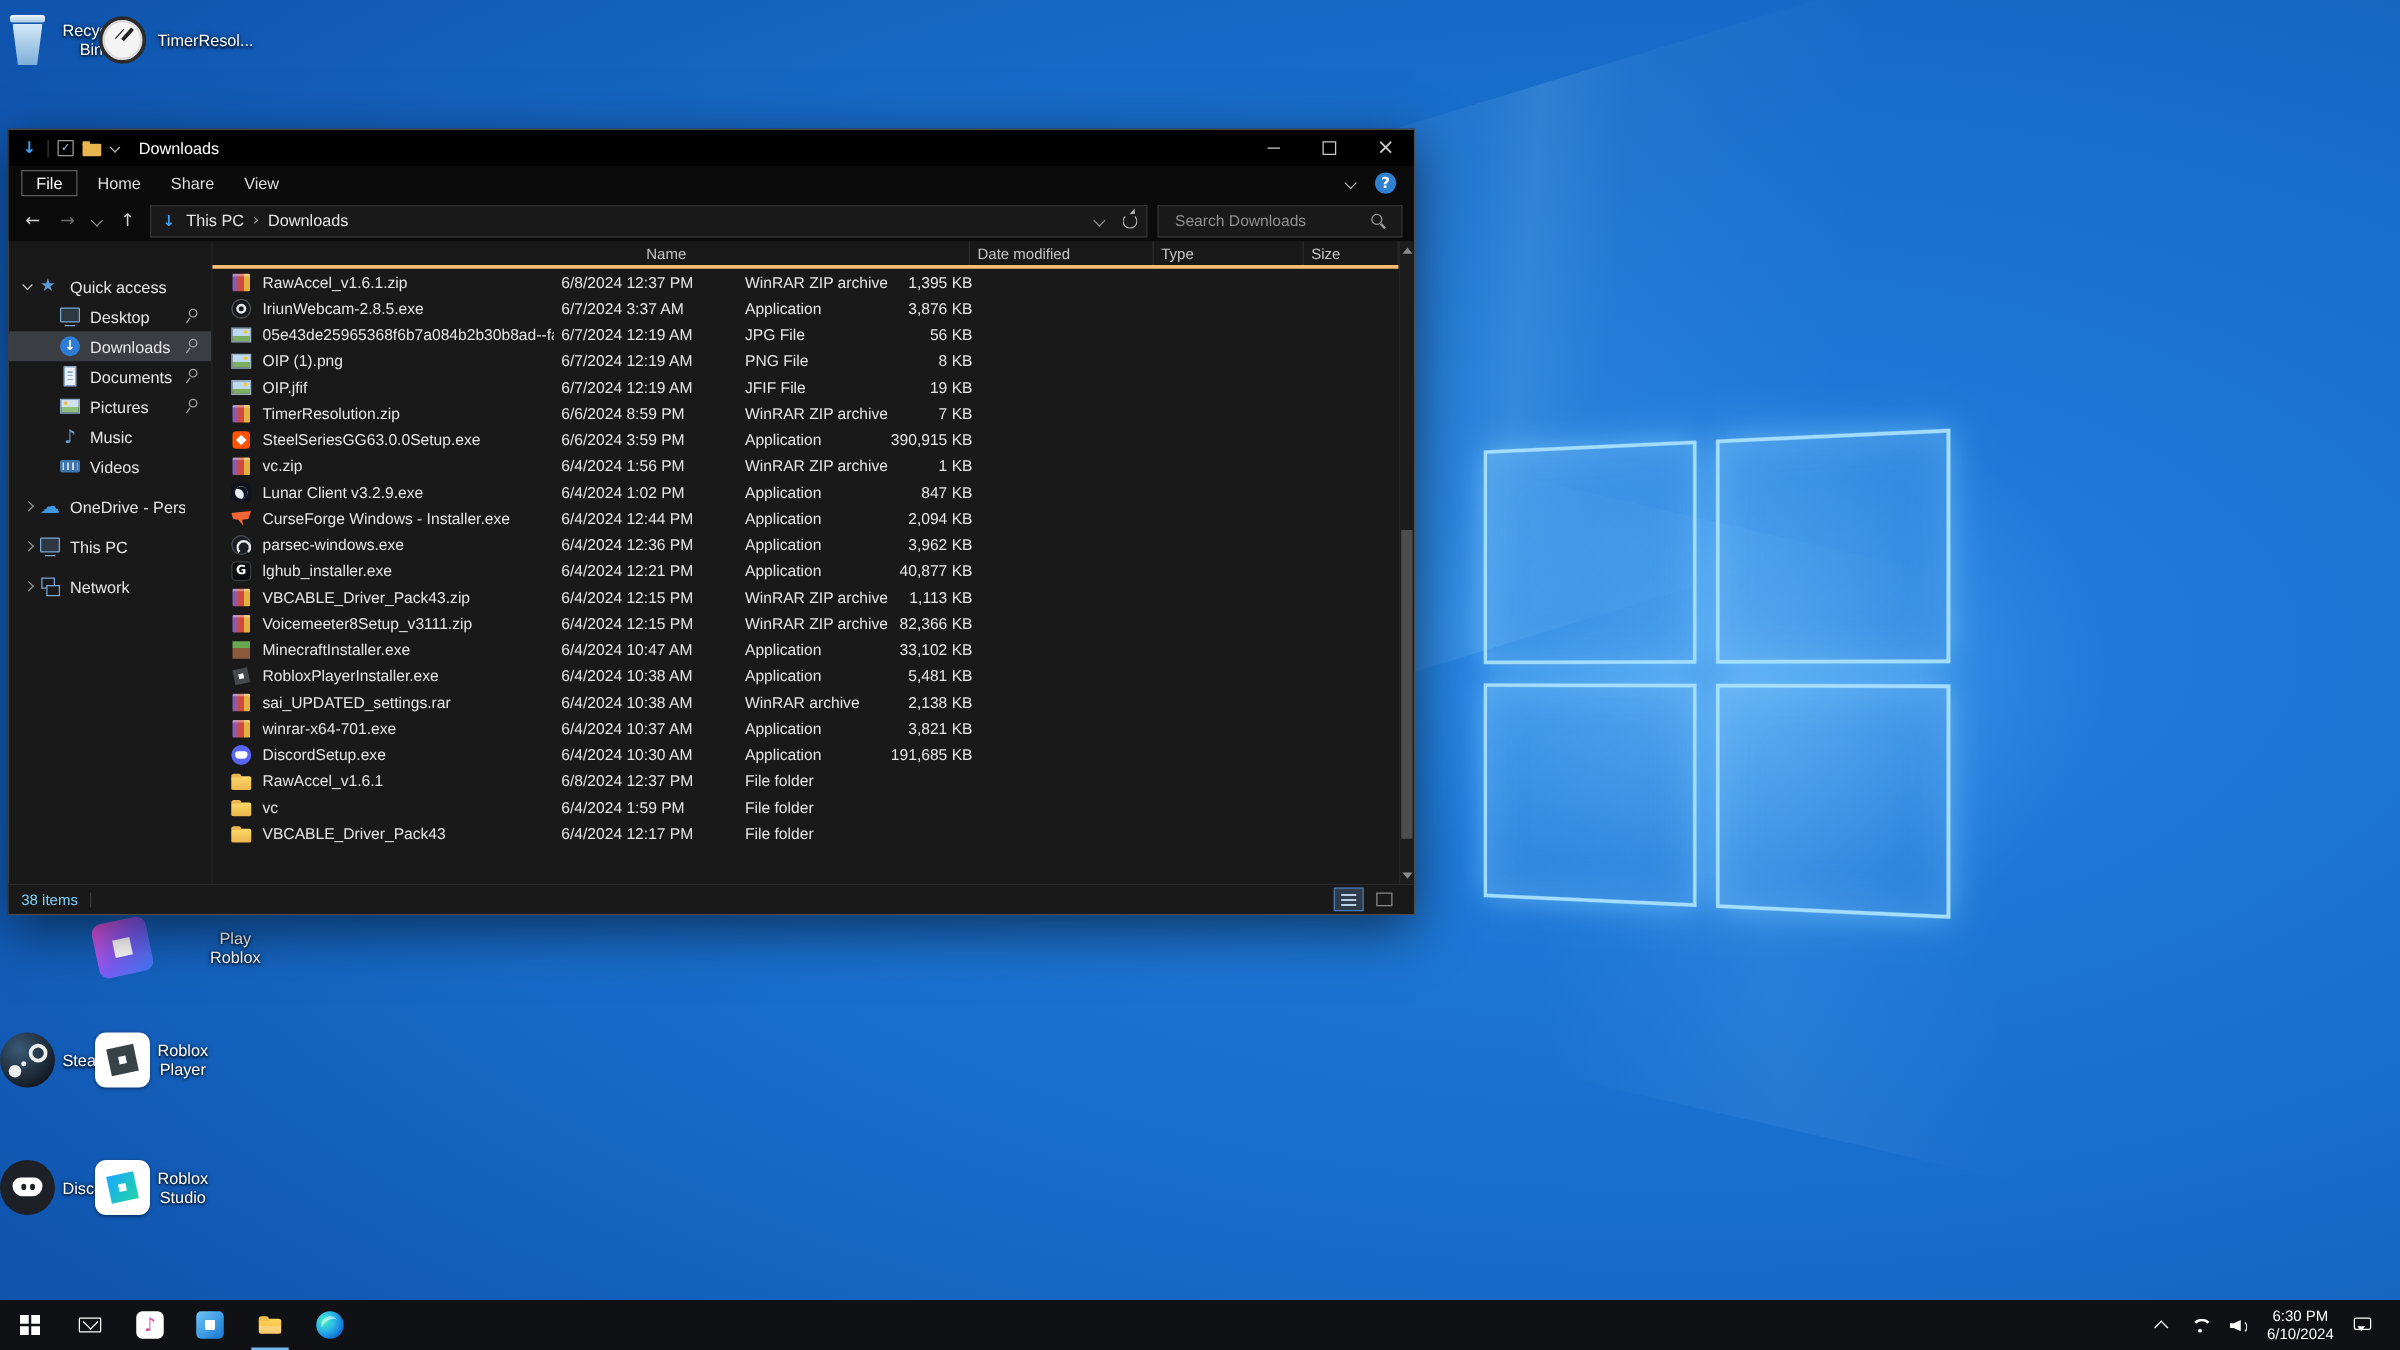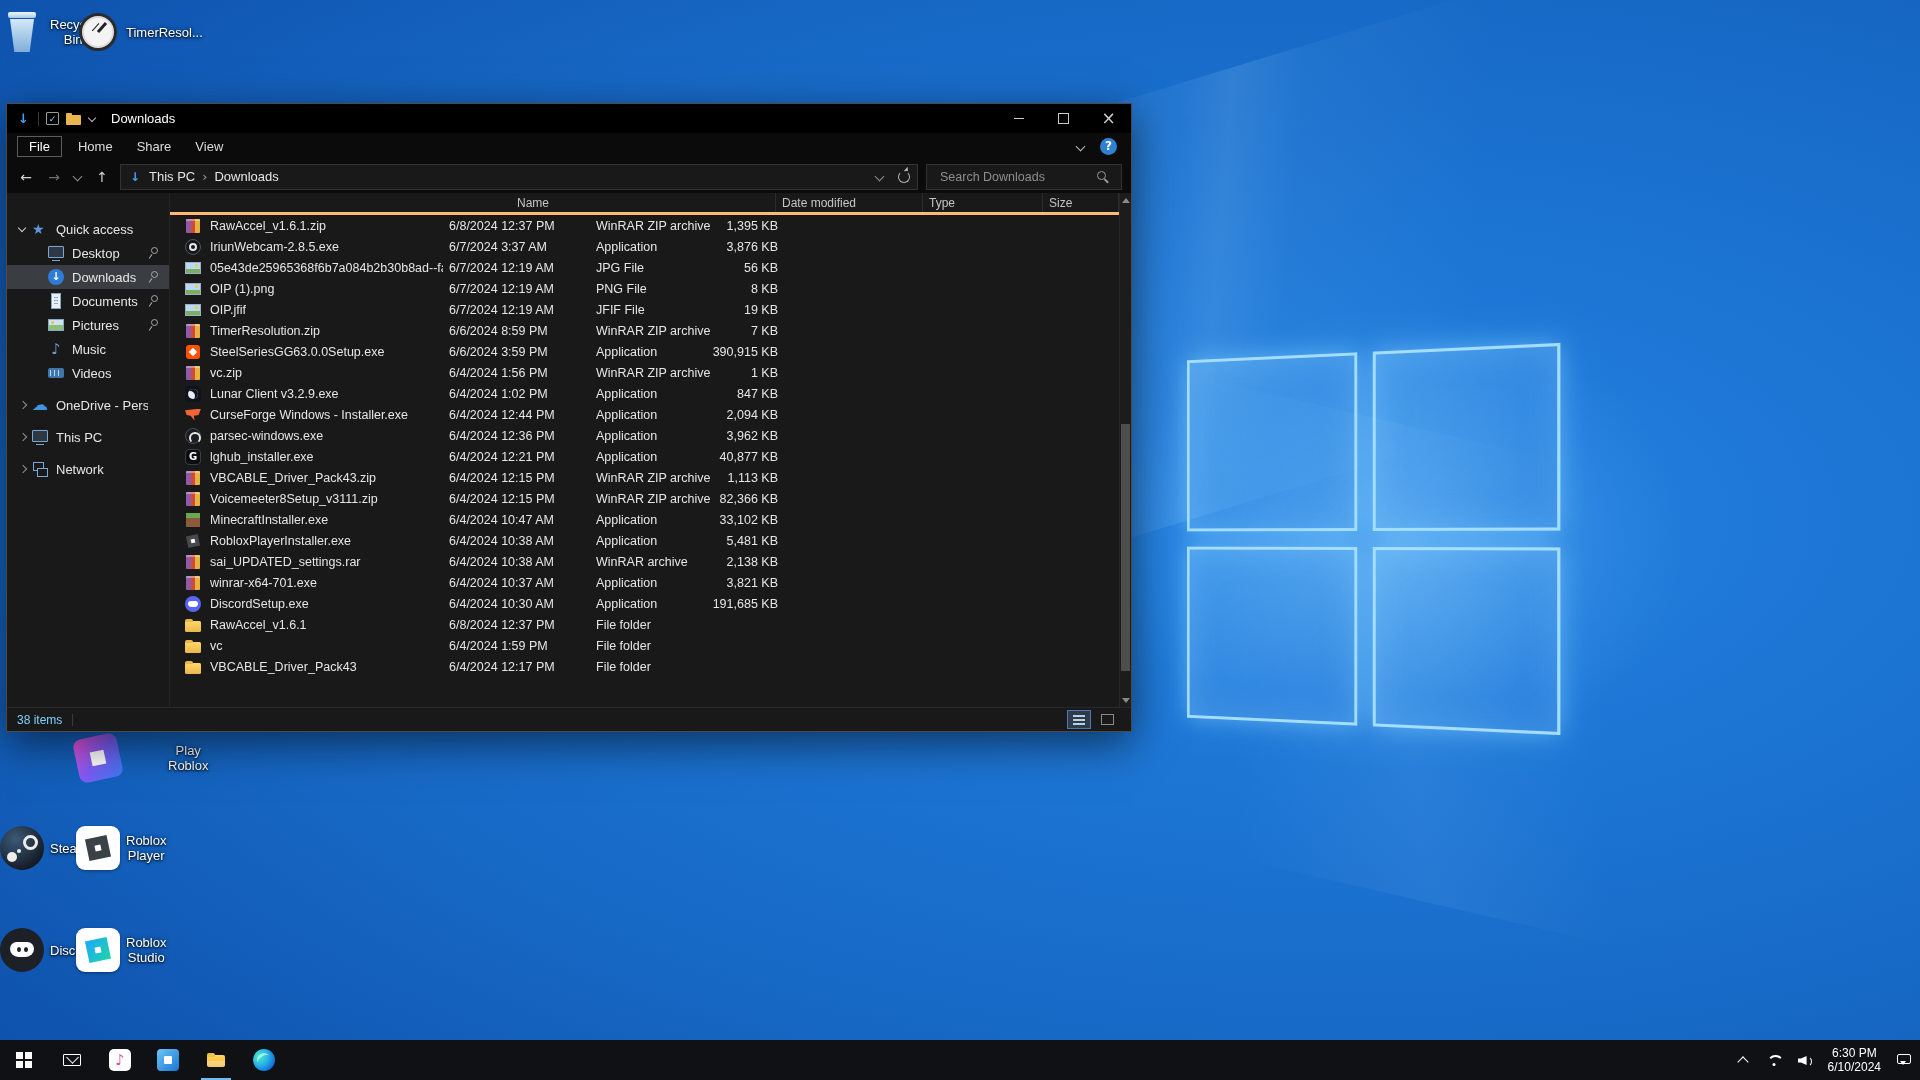--- a/index.html
+++ b/index.html
@@ -239,21 +239,21 @@
   .ticon.icon-itunes::before{content:"♪";position:absolute;inset:0;color:#e1499a;
     font:bold 15px/22px "DejaVu Sans",sans-serif;text-align:center;}
   .ticon.icon-app{background:linear-gradient(135deg,#6ec6f5,#1976d2);border-radius:4px;}
   .ticon.icon-app::before{content:"";position:absolute;inset:7px;background:#fff;border-radius:1px;}
   .ticon.icon-file-explorer::before{content:"";position:absolute;left:2px;right:2px;top:6px;bottom:4px;
     background:linear-gradient(#ffd659,#f0b43c);border-radius:2px;box-shadow:inset 0 -6px 0 rgba(255,255,255,.28);}
   .ticon.icon-file-explorer::after{content:"";position:absolute;top:4px;left:2px;width:8px;height:4px;background:#f0c04a;border-radius:2px 2px 0 0;}
   .ticon.icon-edge{border-radius:50%;background:radial-gradient(circle at 30% 35%,#45f1c2 0%,#2bb3e8 40%,#0f6fd7 75%,#0a57b0 100%);}
   .ticon.icon-edge::after{content:"";position:absolute;inset:4px;border-radius:50%;
     border-top:3px solid rgba(255,255,255,.55);transform:rotate(-30deg);}
-  .tray{margin-left:auto;display:flex;align-items:center;gap:15px;padding-right:8px;}
+  .tray{margin-left:auto;display:flex;align-items:center;gap:15px;padding-right:22px;}
   .trayicon{width:16px;height:16px;position:relative;display:block;}
   .icon-tray-chevron::before{content:"";position:absolute;top:6px;left:4px;width:7px;height:7px;
     border-left:1.6px solid #fff;border-top:1.6px solid #fff;transform:rotate(45deg);}
   .icon-tray-network::before{content:"";position:absolute;bottom:2px;left:50%;transform:translateX(-50%);
     width:3px;height:3px;background:#fff;border-radius:50%;}
   .icon-tray-network::after{content:"";position:absolute;left:1px;top:3px;width:13px;height:13px;
     border:2px solid transparent;border-top:2px solid #fff;border-radius:50%;}
   .icon-tray-volume::before{content:"";position:absolute;left:1px;top:4px;width:9px;height:9px;background:#fff;
     clip-path:polygon(0 28%,38% 28%,100% 0,100% 100%,38% 72%,0 72%);}
   .icon-tray-volume::after{content:"";position:absolute;right:1px;top:4px;width:9px;height:9px;

